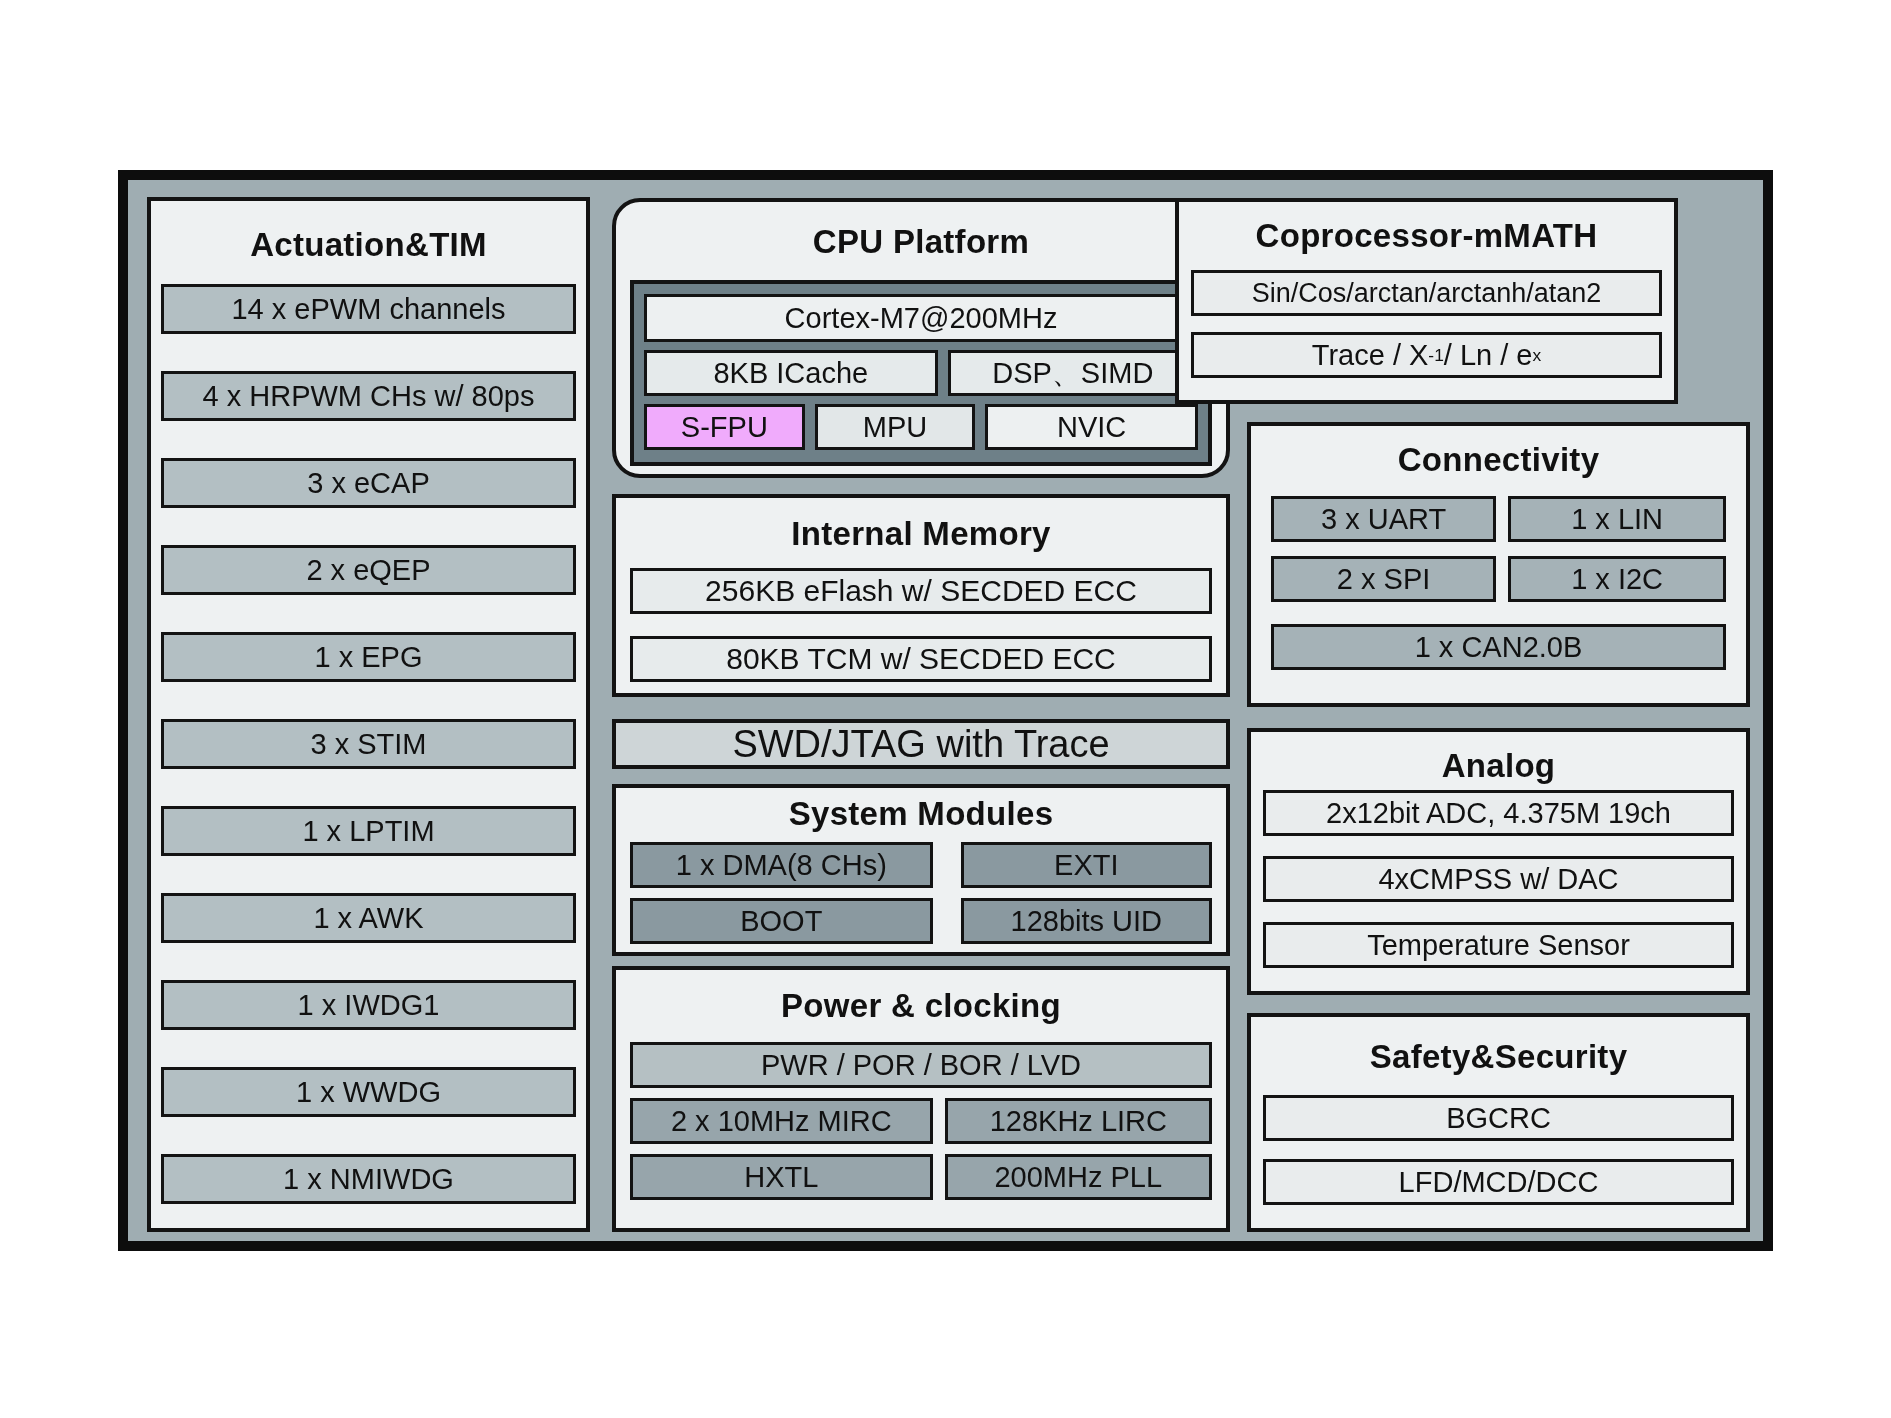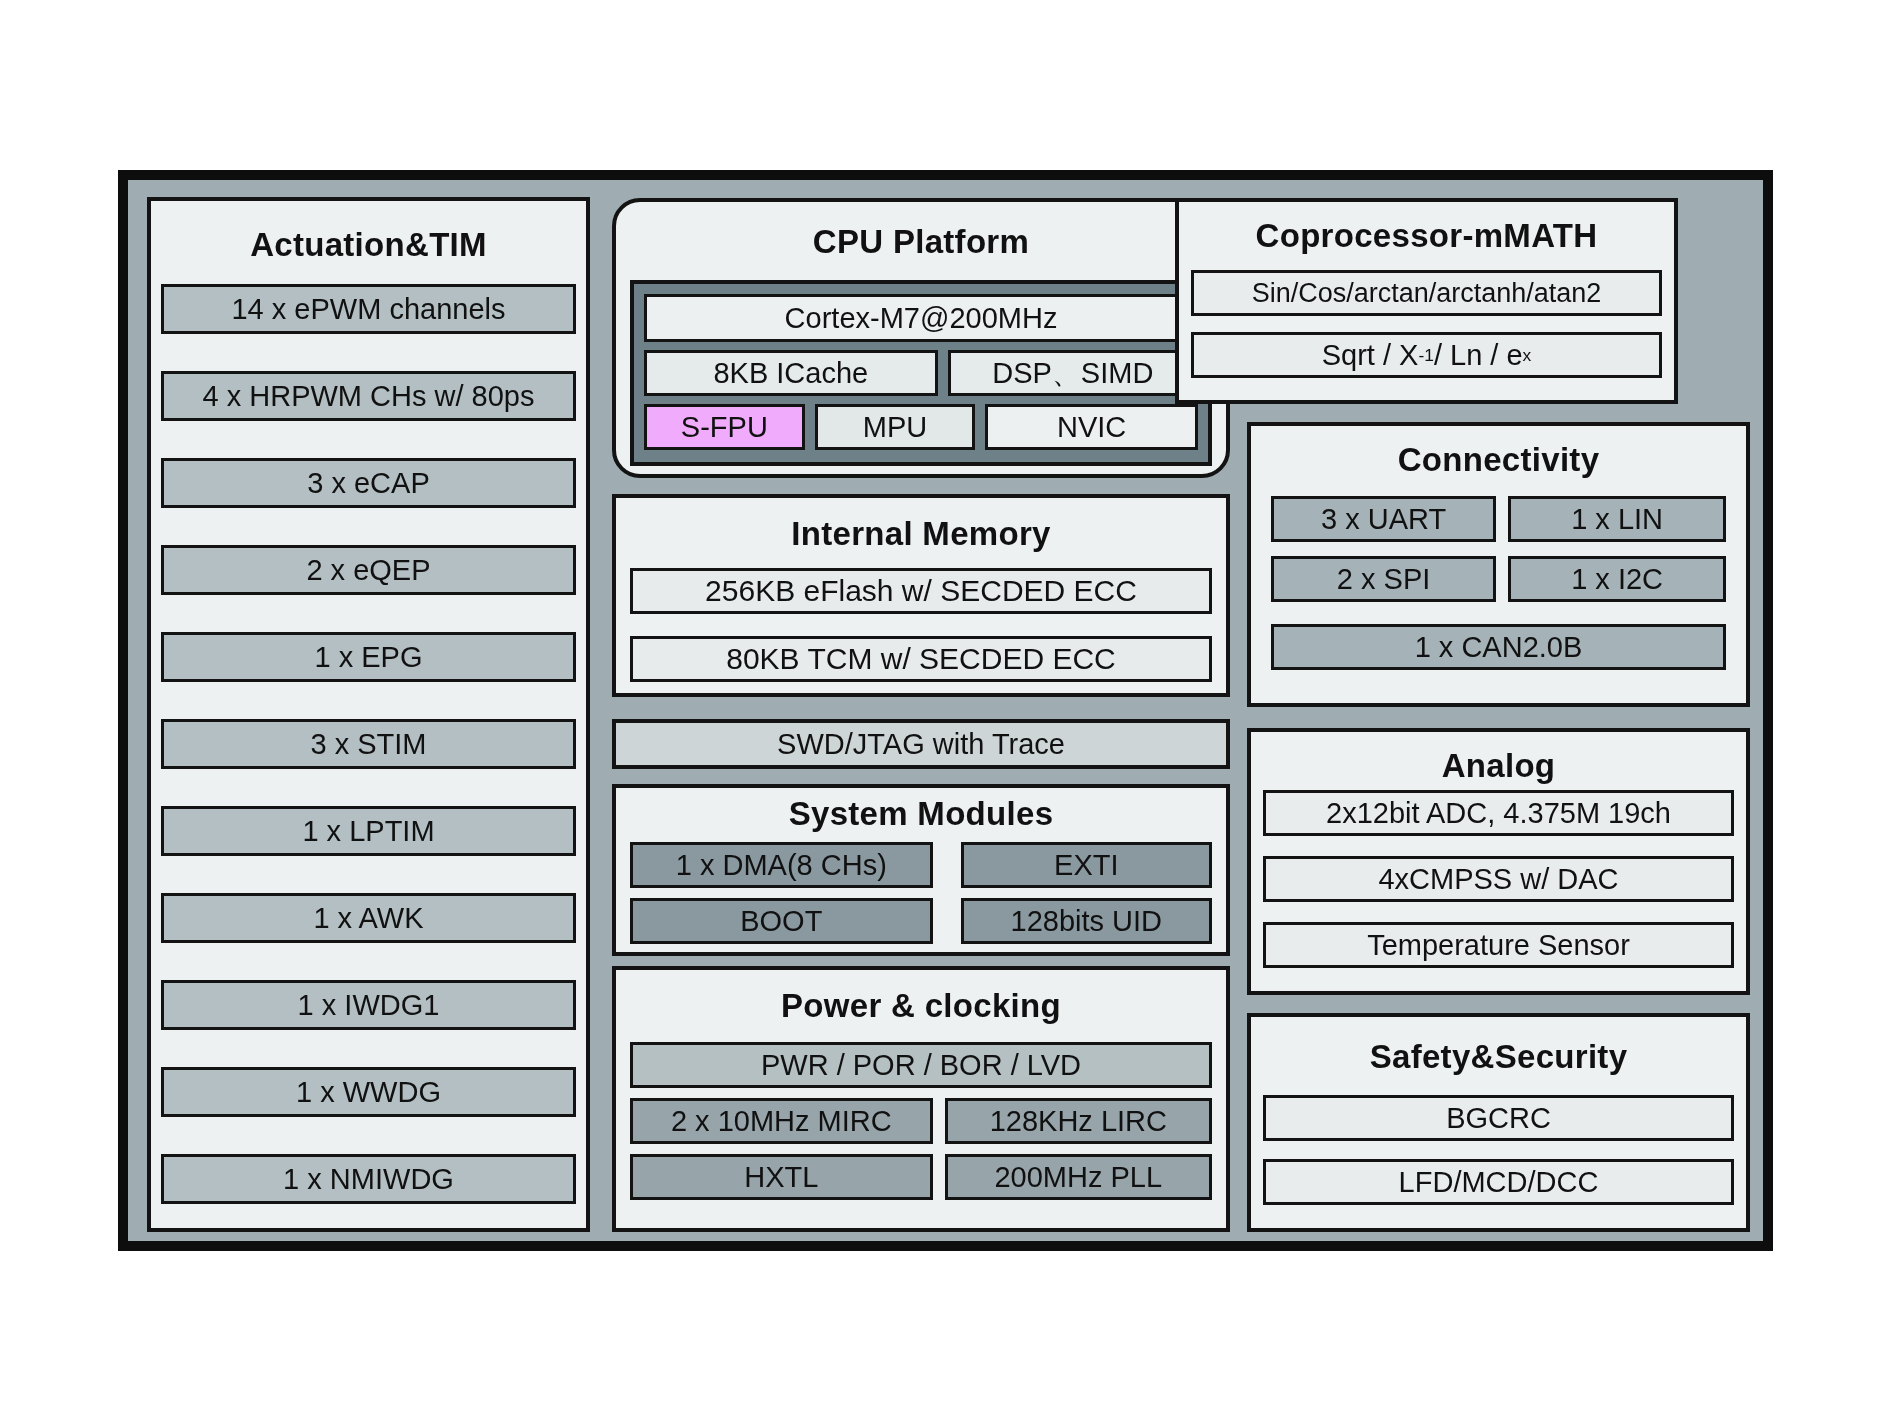--- a/index.html
+++ b/index.html
@@ -60,21 +60,21 @@
 
   
   .mem-panel { left: 612px; top: 494px; width: 618px; height: 203px; padding: 16px 14px 0; }
   .mem-rows { margin-top: 14px; display: flex; flex-direction: column; gap: 22px; }
   .mem-rows .cell { background: #e7ebec; font-size: 30px; }
 
   
   .swd-bar {
     position: absolute; left: 612px; top: 719px; width: 618px; height: 50px;
     background: #ced5d7; border: 4px solid #131313;
-    display: flex; align-items: center; justify-content: center; font-size: 29px;
+    display: flex; align-items: center; justify-content: center; font-size: 38px;
   }
 
   
   .sys-panel { left: 612px; top: 784px; width: 618px; height: 172px; padding: 6px 14px 0; }
   .sys-grid { margin-top: 8px; display: grid; grid-template-columns: 52% 1fr; gap: 10px 28px; }
   .sys-grid .cell { background: #8a99a0; }
 
   
   .pwr-panel { left: 612px; top: 966px; width: 618px; height: 266px; padding: 16px 14px 0; }
   .pwr-wide { margin-top: 16px; background: #b5c0c3; }
@@ -171,21 +171,21 @@
       <div class="cell">HXTL</div>
       <div class="cell">200MHz PLL</div>
     </div>
   </section>
 
   <section class="panel cop-panel">
     <h2 class="panel-title">Coprocessor-mMATH</h2>
     <div class="cop-rows">
       <div class="cell cop-trig">Sin/Cos/arctan/arctanh/atan2</div>
       <div class="cell">
-        <span>Sqrt / X</span>
+        <span>Trace / X</span>
           <sup>-1</sup>
           <span> / Ln / e</span>
           <sup>x</sup>
       </div>
     </div>
   </section>
 
   <section class="panel con-panel">
     <h2 class="panel-title">Connectivity</h2>
     <div class="con-grid">

